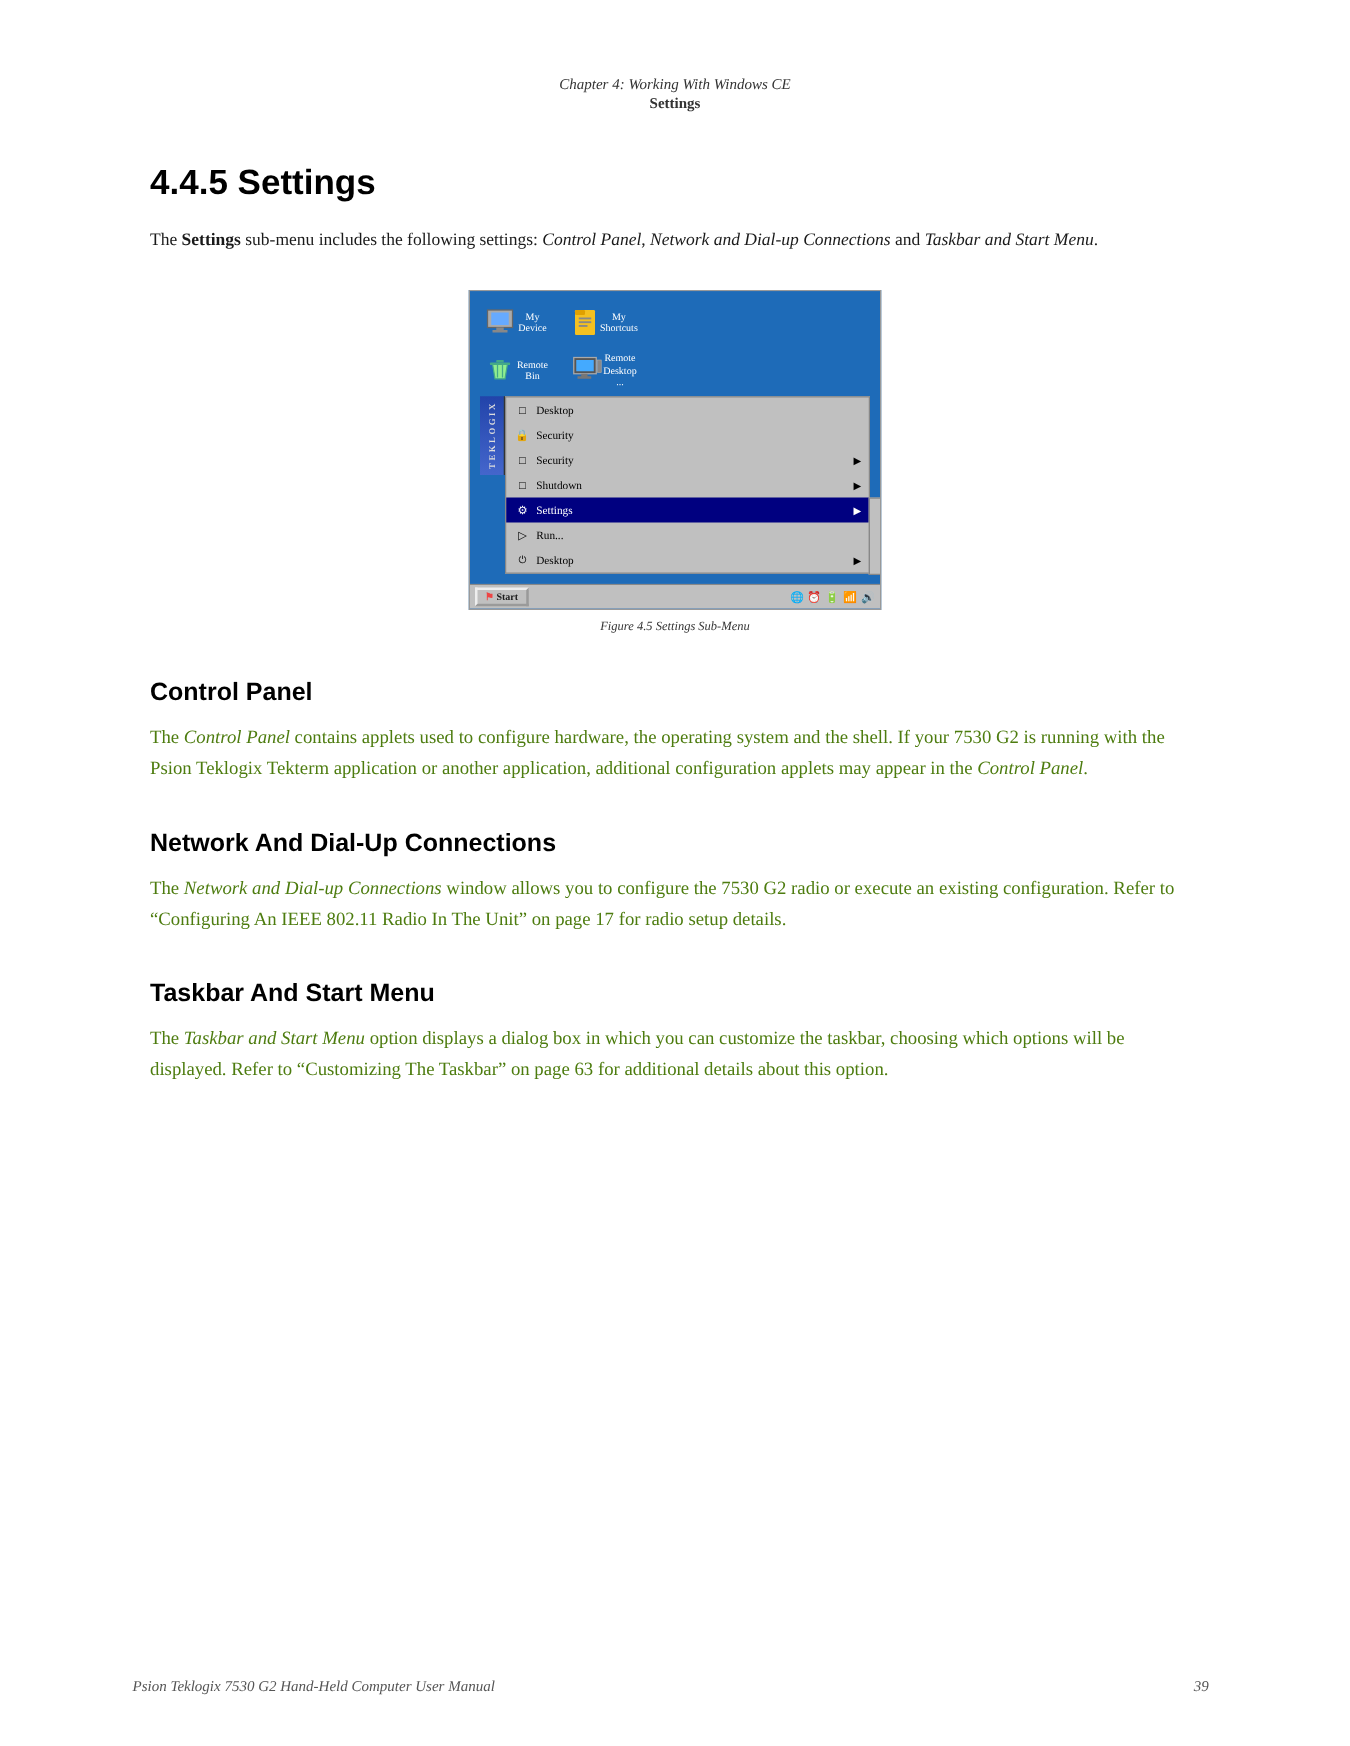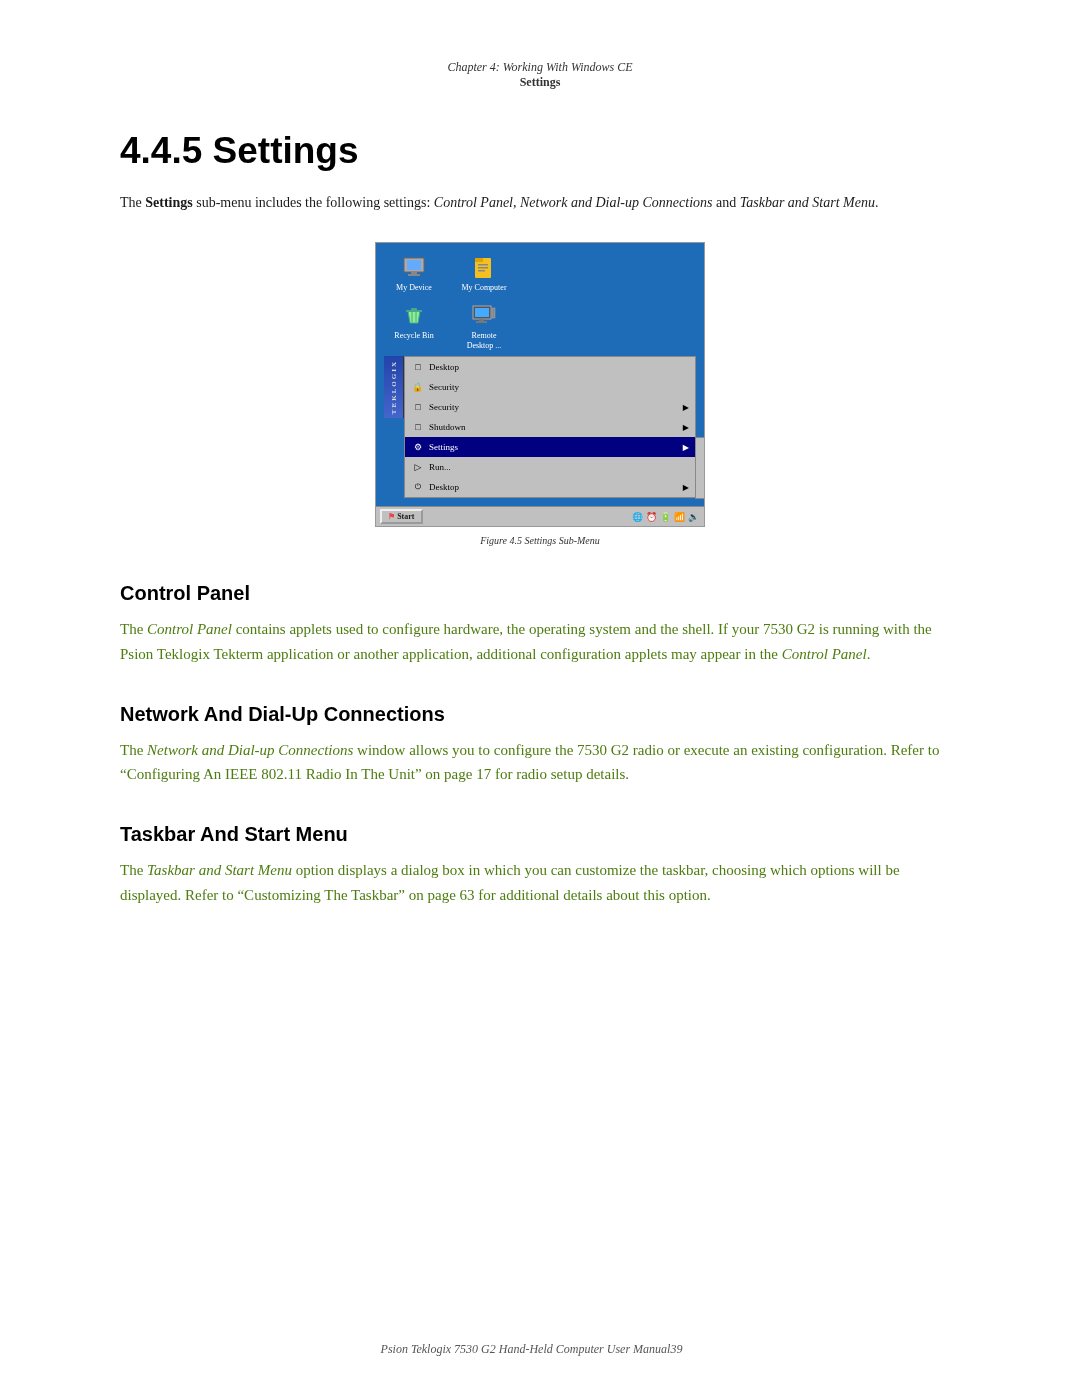--- a/index.html
+++ b/index.html
@@ -22,21 +22,21 @@
       color: #333;
     }
 
     .header-right strong {
       font-style: normal;
       font-weight: bold;
     }
 
     h1.section-title {
       font-family: Arial, Helvetica, sans-serif;
-      font-size: 37px;
+      font-size: 28px;
       font-weight: bold;
       margin-bottom: 20px;
       color: #000;
     }
 
     .intro-paragraph {
       font-size: 14px;
       line-height: 1.6;
       margin-bottom: 28px;
       color: #1a1a1a;
@@ -67,21 +67,21 @@
 
     .desktop-icons {
       display: flex;
       gap: 18px;
       margin-bottom: 8px;
       padding-left: 4px;
     }
 
     .desktop-icon {
       display: flex;
-      flex-direction: column;
+      flex-direction: row;
       align-items: center;
       width: 52px;
     }
 
     .icon-img {
       width: 28px;
       height: 28px;
       margin-bottom: 2px;
       display: flex;
       align-items: center;
@@ -201,24 +201,24 @@
       font-size: 15px;
       line-height: 1.65;
       margin-bottom: 20px;
       color: #4d7c0f;
     }
 
     .footer {
       position: fixed;
       bottom: 40px;
       left: 0;
-      right: 17px;
-      display: flex;
-      justify-content: center;
-      padding: 0 52px;
+      right: 7px;
+      display: flex;
+      justify-content: space-between;
+      padding: 0 106px;
       font-size: 12px;
       font-style: italic;
       color: #555;
     }
 
     em { font-style: italic; }
     strong { font-weight: bold; }
   </style>
 </head>
 <body>
@@ -256,36 +256,36 @@
         <div class="desktop-icon">
           <div class="icon-img">
             <svg width="22" height="24" viewBox="0 0 22 24">
               <rect x="2" y="3" width="16" height="20" fill="#f4c020" rx="1"></rect>
               <rect x="2" y="3" width="8" height="4" fill="#e0a000" rx="1"></rect>
               <rect x="5" y="9" width="10" height="1.5" fill="#888"></rect>
               <rect x="5" y="12" width="10" height="1.5" fill="#888"></rect>
               <rect x="5" y="15" width="7" height="1.5" fill="#888"></rect>
             </svg>
           </div>
-          <span class="icon-label">My Computer</span>
+          <span class="icon-label">My Shortcuts</span>
         </div>
       </div>
 
       <div class="desktop-icons-row2">
         <div class="desktop-icon">
           <div class="icon-img">
             <svg width="24" height="24" viewBox="0 0 24 24">
               <path d="M6 8 L8 20 L16 20 L18 8 Z" fill="#90ee90" stroke="#4a8" stroke-width="1"></path>
               <rect x="4" y="7" width="16" height="2" fill="#4a8" rx="0.5"></rect>
               <rect x="9" y="5" width="6" height="2" fill="#4a8" rx="0.5"></rect>
               <line x1="10" y1="9" x2="10" y2="19" stroke="#4a8" stroke-width="1"></line>
               <line x1="14" y1="9" x2="14" y2="19" stroke="#4a8" stroke-width="1"></line>
             </svg>
           </div>
-          <span class="icon-label">Recycle Bin</span>
+          <span class="icon-label">Remote Bin</span>
         </div>
         <div class="desktop-icon">
           <div class="icon-img">
             <svg width="24" height="22" viewBox="0 0 24 22">
               <rect x="1" y="2" width="18" height="13" fill="#555" stroke="#aaa" stroke-width="1"></rect>
               <rect x="3" y="4" width="14" height="9" fill="#4af"></rect>
               <rect x="7" y="15" width="5" height="3" fill="#777"></rect>
               <rect x="4" y="17" width="11" height="2" fill="#777"></rect>
               <rect x="20" y="4" width="3" height="10" fill="#888" stroke="#aaa" stroke-width="0.5"></rect>
             </svg>

